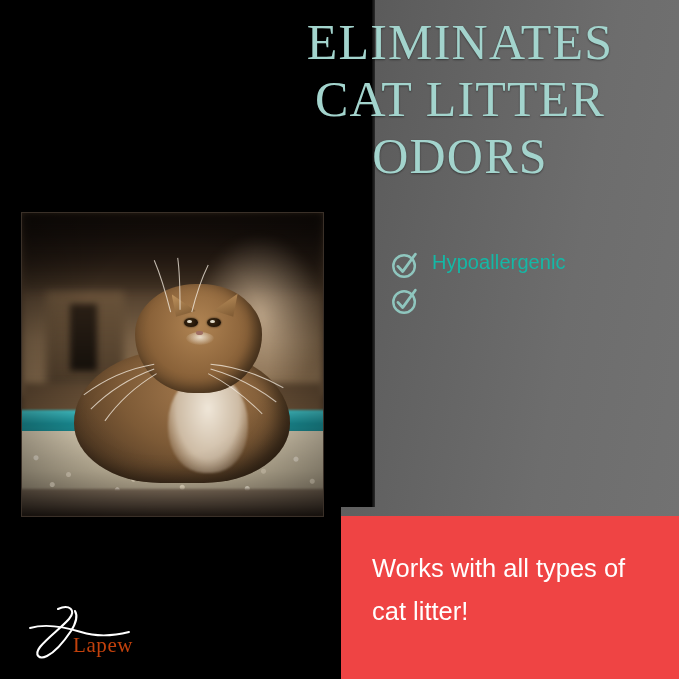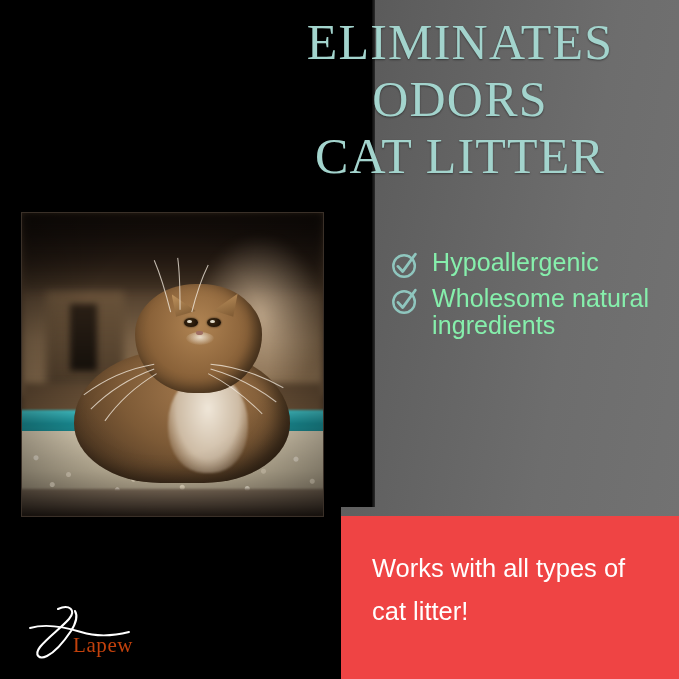--- a/index.html
+++ b/index.html
@@ -73,23 +73,23 @@
   }
   .check-icon {
     flex: 0 0 auto;
     width: 30px;
     height: 30px;
     margin-right: 12px;
     margin-top: 1px;
   }
   .check-icon svg { display: block; width: 30px; height: 30px; }
   .feature-text {
-    font-size: 25px;
+    font-size: 20px;
     line-height: 27px;
-    color: #86efac;
+    color: #14b8a6;
     font-family: "Liberation Sans", sans-serif;
     letter-spacing: 0.1px;
     max-width: 238px;
   }
 
   
   .photo {
     position: absolute;
     left: 22px;
     top: 213px;
@@ -278,22 +278,22 @@
 <body>
 
 <div id="ad">
 
   <div class="bg-gray"></div>
   <div class="bg-black-left"></div>
   <div class="bg-black-bottomleft"></div>
 
   <div class="headline">
     <span class="hl-line">ELIMINATES</span>
+    <span class="hl-line">CAT LITTER</span>
     <span class="hl-line">ODORS</span>
-    <span class="hl-line">CAT LITTER</span>
   </div>
 
   <div class="photo">
     <div class="photo-inner">
       <div class="room-bg"></div>
       <div class="room-wall"></div>
       <div class="room-dark-top"></div>
       <div class="room-door"></div>
       <div class="room-door2"></div>
       <div class="room-light"></div>
@@ -346,21 +346,20 @@
     </div>
 
 
     <div class="feature-row">
       <span class="check-icon">
         <svg viewBox="0 0 32 32">
           <circle cx="15" cy="17" r="11.5" fill="none" stroke="#8fc6be" stroke-width="2.6"></circle>
           <path d="M8.5 17.5 L13.5 23 L27 4.5" fill="none" stroke="#8fc6be" stroke-width="3" stroke-linecap="round" stroke-linejoin="round"></path>
         </svg>
       </span>
-      <span class="feature-text">Wholesome natural ingredients</span>
     </div>
 
 
   </div>
 
   <div class="callout">
     <div class="callout-text">Works with all types of cat litter!</div>
   </div>
 
   <div class="logo">

